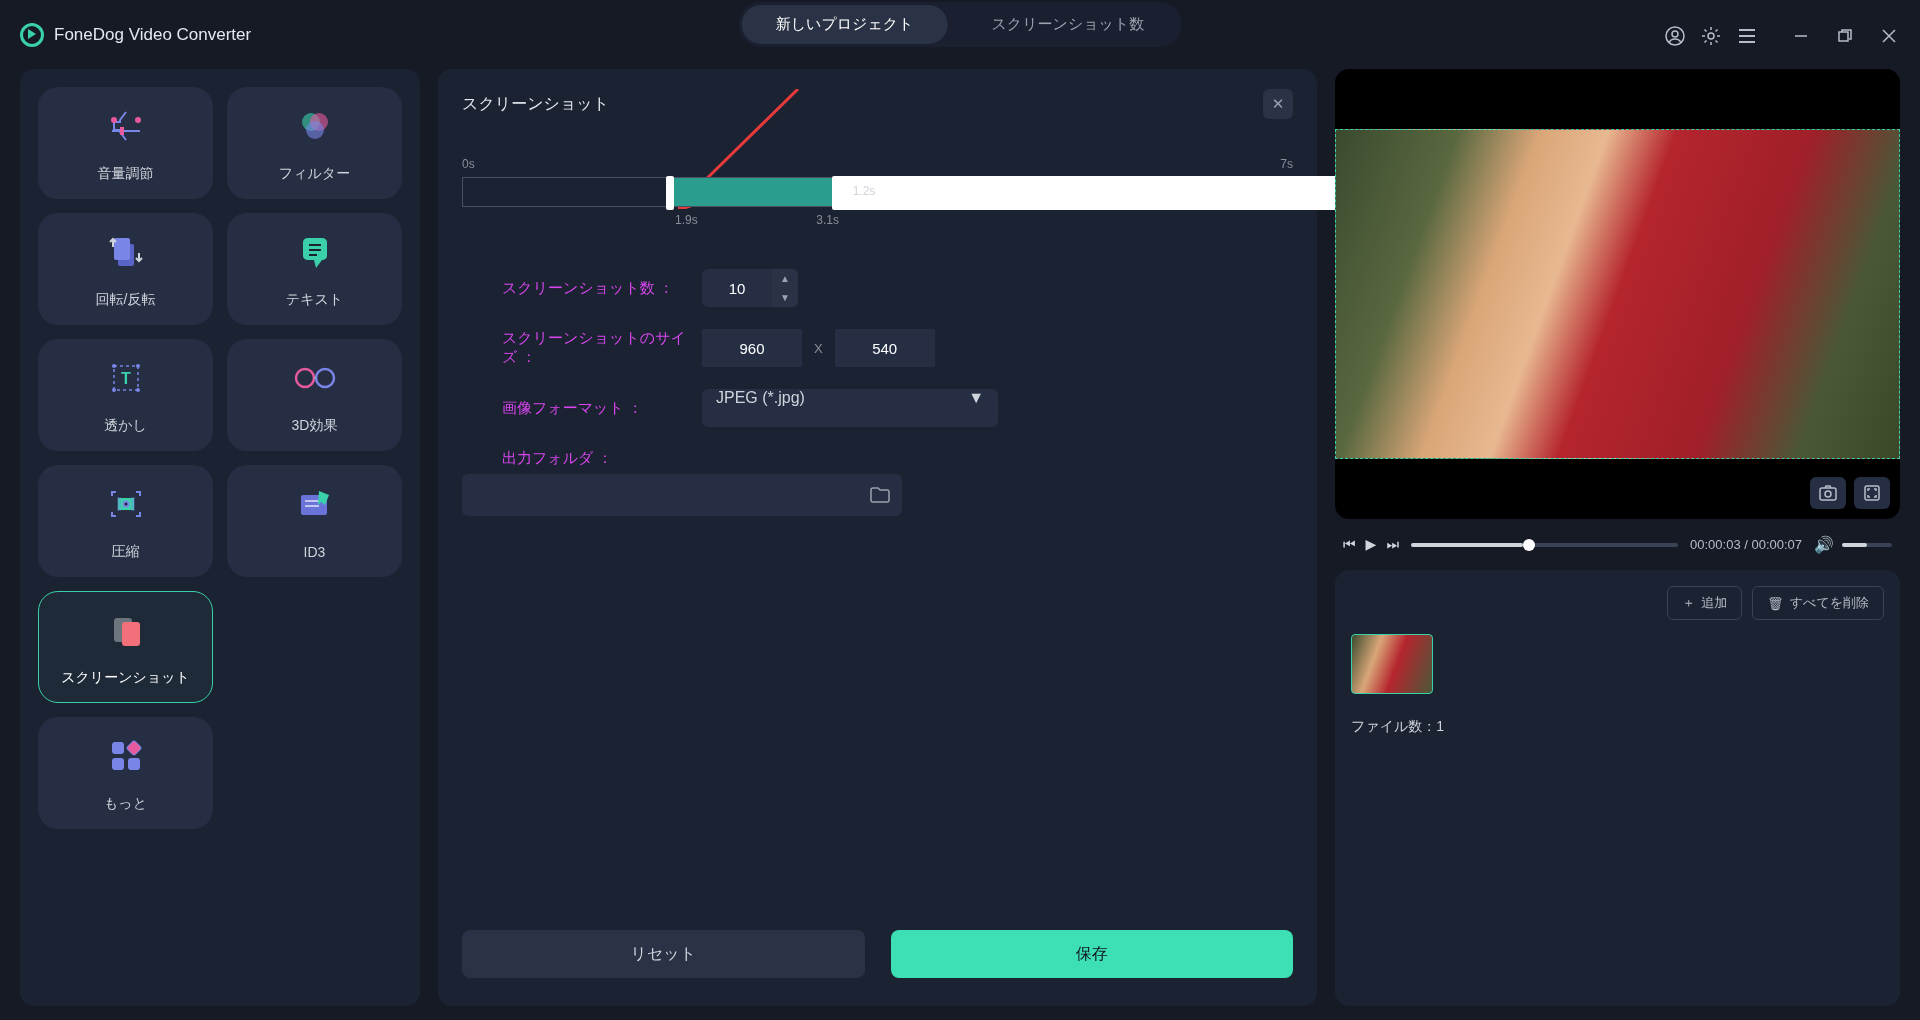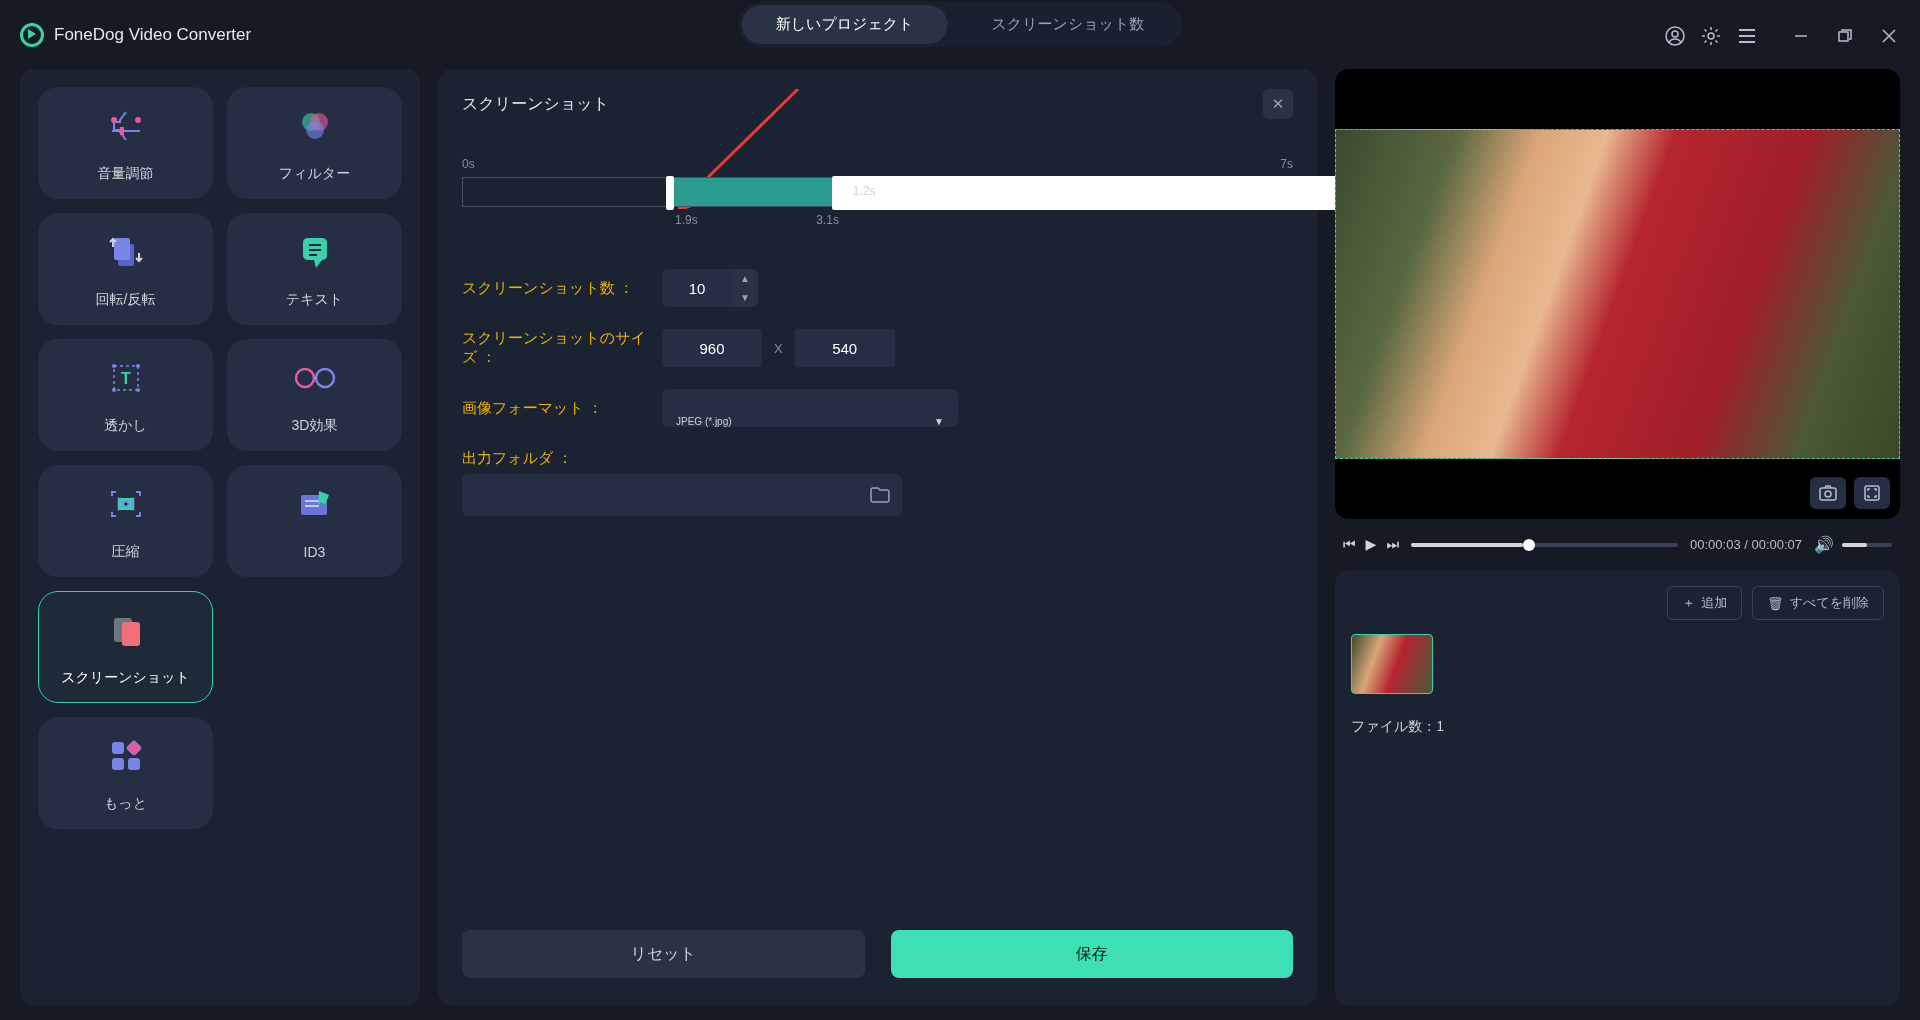--- a/index.html
+++ b/index.html
@@ -41,28 +41,28 @@
 .track { height:30px; border:1px solid #4a5160; background:#1b2232; position:relative; }
 .range { position:absolute; left:25%; width:20%; height:100%; background:#2a9d8f; }
 .handle { position:absolute; top:-2px; width:8px; height:34px; background:#fff; border-radius:2px; cursor:ew-resize; }
 .handle.left { left:25%; margin-left:-4px; }
 .handle.right { left:45%; margin-left:-4px; }
 .tick-labels { position:relative; font-size:12px; color:#888e9c; margin-top:6px; height:16px; }
 .tick-labels span { position:absolute; transform:translateX(-50%); }
 .duration-lbl { position:absolute; left:47%; top:6px; font-size:12px; color:#d0d4db; }
 
 .form-row { display:flex; align-items:center; margin-bottom:22px; }
-.form-label { width:200px; font-size:15px; color:#eab308; }
+.form-label { width:200px; font-size:15px; color:#d946ef;margin-left:40px; }
 .form-label .colon { margin-left:4px; }
 .num-input { width:70px; height:38px; background:#252e42; border:none; border-radius:6px 0 0 6px; color:#fff; text-align:center; font-size:15px; }
 .stepper { width:26px; height:38px; background:#2a3245; border-radius:0 6px 6px 0; display:flex; flex-direction:column; }
 .stepper div { flex:1; display:flex; align-items:center; justify-content:center; font-size:10px; color:#9ba2b0; cursor:pointer; }
 .size-input { width:100px; height:38px; background:#252e42; border:none; border-radius:2px; color:#fff; text-align:center; font-size:15px; }
 .xsep { margin:0 12px; color:#888e9c; font-size:13px; }
-.select { flex:1; max-width:296px; height:38px; background:#252e42; border-radius:6px; display:flex; align-items:flex-end; justify-content:space-between; padding:0 14px; font-size:10px; cursor:pointer; }
+.select { flex:1; max-width:296px; height:38px; background:#252e42; border-radius:6px; display:flex; align-items:flex-start; justify-content:space-between; padding:0 14px; font-size:16px; cursor:pointer; }
 .folder-input { width:100%; max-width:440px; height:42px; background:#252e42; border-radius:6px; display:flex; align-items:center; justify-content:flex-end; padding:0 12px; margin-top:6px; }
 .folder-icon-sm { color:#9ba2b0; cursor:pointer; }
 
 .arrow-annotation { position:absolute; left:240px; top:20px; pointer-events:none; }
 
 .center-buttons { margin-top:auto; display:flex; gap:26px; padding-bottom:8px; }
 .btn { flex:1; height:48px; border-radius:8px; font-size:16px; display:flex; align-items:center; justify-content:center; cursor:pointer; }
 .btn-reset { background:#2a3245; color:#d0d4db; }
 .btn-save { background:#3de0b4; color:#0f1420; font-weight:500; }
 

